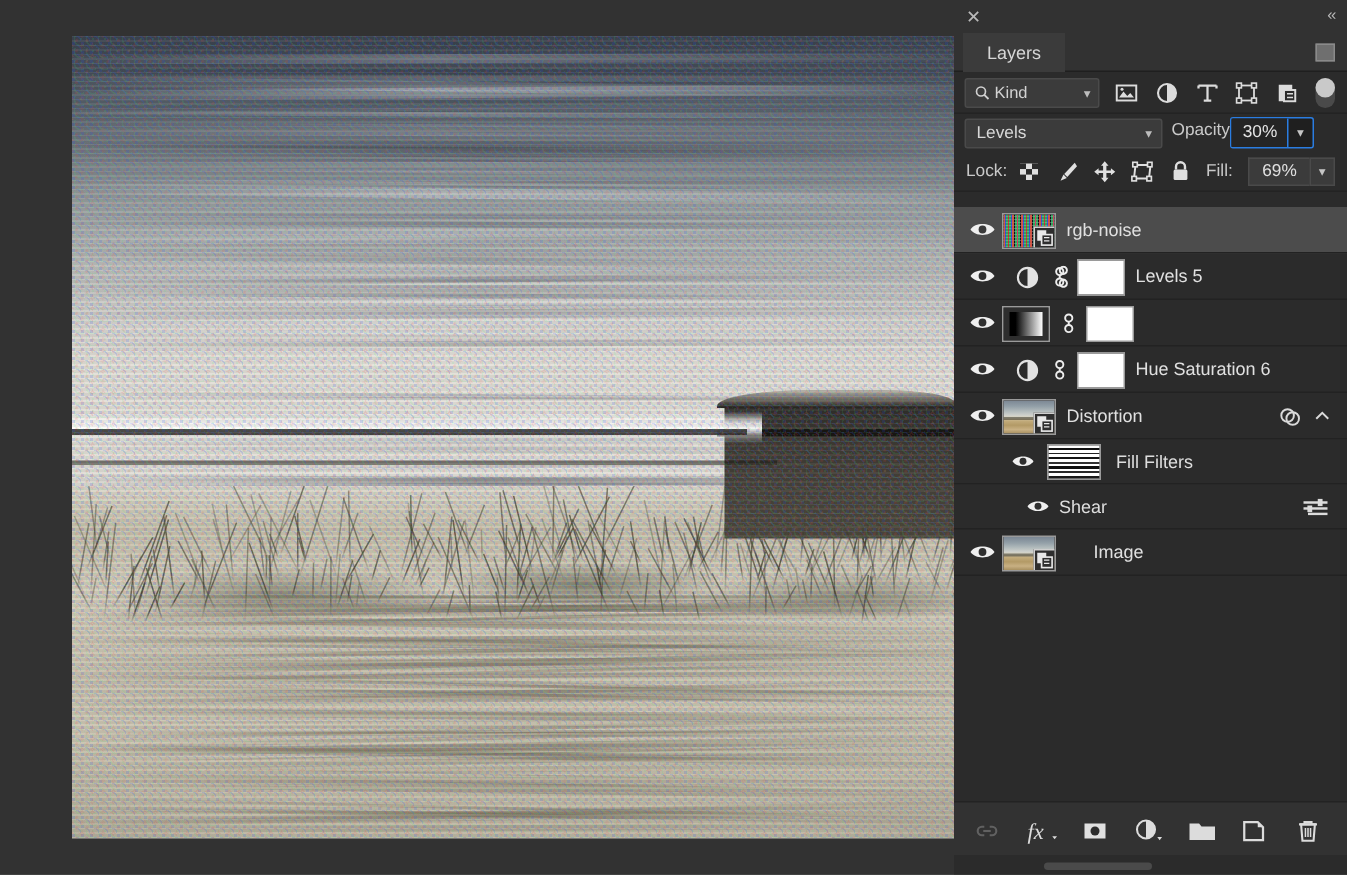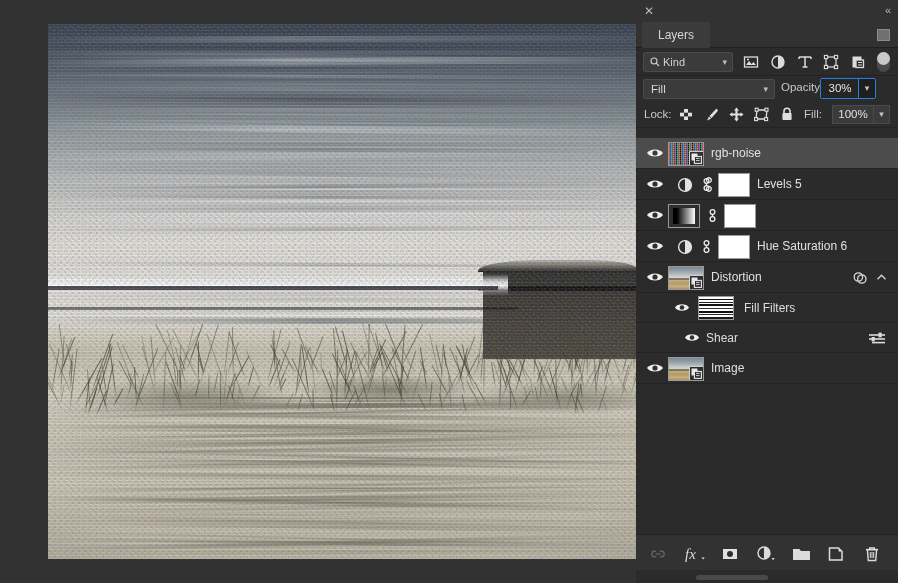--- a/index.html
+++ b/index.html
@@ -815,21 +815,21 @@
           <rect x="3.5" y="3.5" width="9" height="11" fill="#dcdcdc"></rect>
           <rect x="7" y="7" width="7.5" height="7.5" fill="#2b2b2b" stroke="#dcdcdc" stroke-width="1.3"></rect>
           <path d="M9 9.5 h4 M9 12 h4" stroke="#dcdcdc" stroke-width="1"></path>
         </svg>
       </div>
       <div class="toggle-pill"></div>
     </div>
 
     <div id="blendrow">
       <div class="blend-select">
-        <span>Fill</span>
+        <span>Levels</span>
         <span class="chev">▾</span>
       </div>
       <div class="opacity-label">Opacity:</div>
       <div class="opacity-wrap">
         <div class="opacity-val">30%</div>
         <div class="opacity-chev">▾</div>
       </div>
     </div>
 
     <div id="lockrow">
@@ -865,21 +865,21 @@
         </svg>
       </div>
       <div class="lockbtn" style="left:143px">
         <svg width="16" height="16" viewBox="0 0 16 16">
           <path d="M5 7 V5.2 A3 3 0 0 1 11 5.2 V7" fill="none" stroke="#e0e0e0" stroke-width="1.6"></path>
           <rect x="3.4" y="7" width="9.2" height="7" rx="1" fill="#e0e0e0"></rect>
         </svg>
       </div>
       <div class="fill-label">Fill:</div>
       <div class="fill-wrap">
-        <div class="fill-val">100%</div>
+        <div class="fill-val">69%</div>
         <div class="fill-chev">▾</div>
       </div>
     </div>
 
     <div id="layerlist">
 
       <div class="lrow selected">
         <div class="eye">
           <svg width="18" height="14" viewBox="0 0 18 14">
             <path d="M1 7 C4 2.2 14 2.2 17 7 C14 11.8 4 11.8 1 7 Z" fill="#efefef"></path>
@@ -1043,21 +1043,21 @@
         <div class="thumb" style="left:32px">
           <div class="thumb-photo"></div>
           <div class="so-badge">
             <svg width="13" height="13" viewBox="0 0 13 13">
               <rect x="1.5" y="1.5" width="6" height="7" fill="#e8e8e8"></rect>
               <rect x="4.4" y="4.4" width="7" height="7" fill="#2e2e2e" stroke="#e8e8e8" stroke-width="1.1"></rect>
               <path d="M6 6.4 h3.6 M6 8.6 h3.6" stroke="#e8e8e8" stroke-width=".9"></path>
             </svg>
           </div>
         </div>
-        <div class="lname" style="left:75px">Image</div>
+        <div class="lname" style="left:93px">Image</div>
       </div>
 
     </div>
 
     <div id="panel-footer">
       <div class="foot-btn disabled" style="left:12px">
         <svg width="20" height="20" viewBox="0 0 20 20">
           <path d="M7.5 10 h5" stroke="#9a9a9a" stroke-width="1.4"></path>
           <path d="M8.2 7.2 H6.6 a2.8 2.8 0 0 0 0 5.6 H8.2" fill="none" stroke="#9a9a9a" stroke-width="1.4"></path>
           <path d="M11.8 7.2 H13.4 a2.8 2.8 0 0 1 0 5.6 H11.8" fill="none" stroke="#9a9a9a" stroke-width="1.4"></path>

